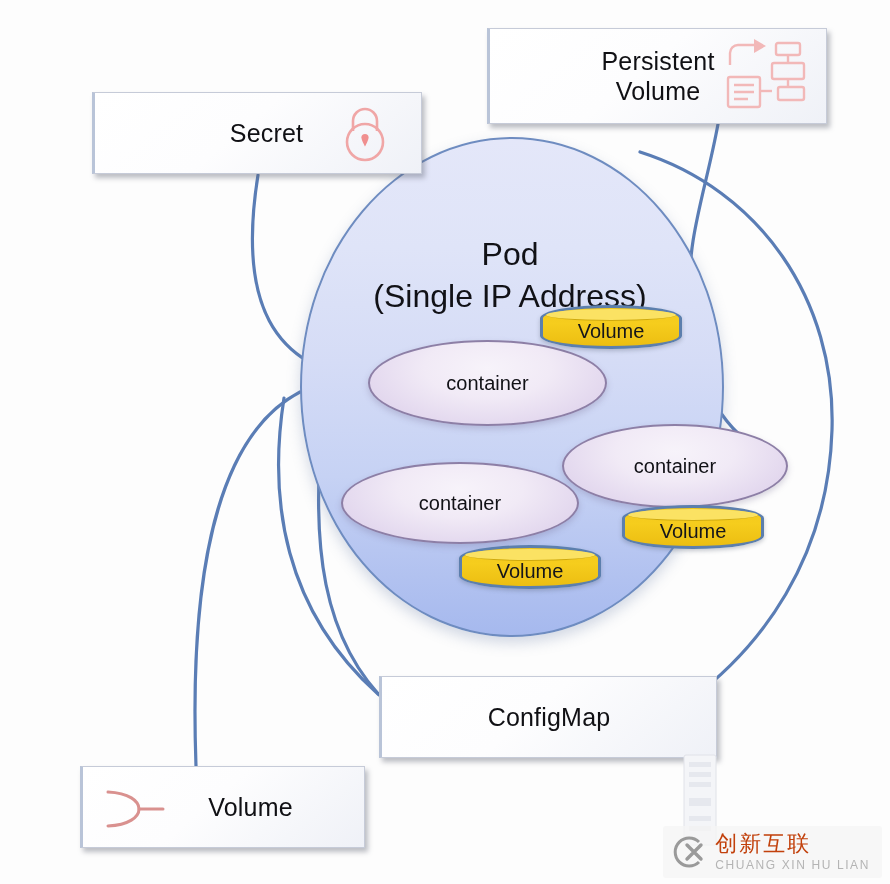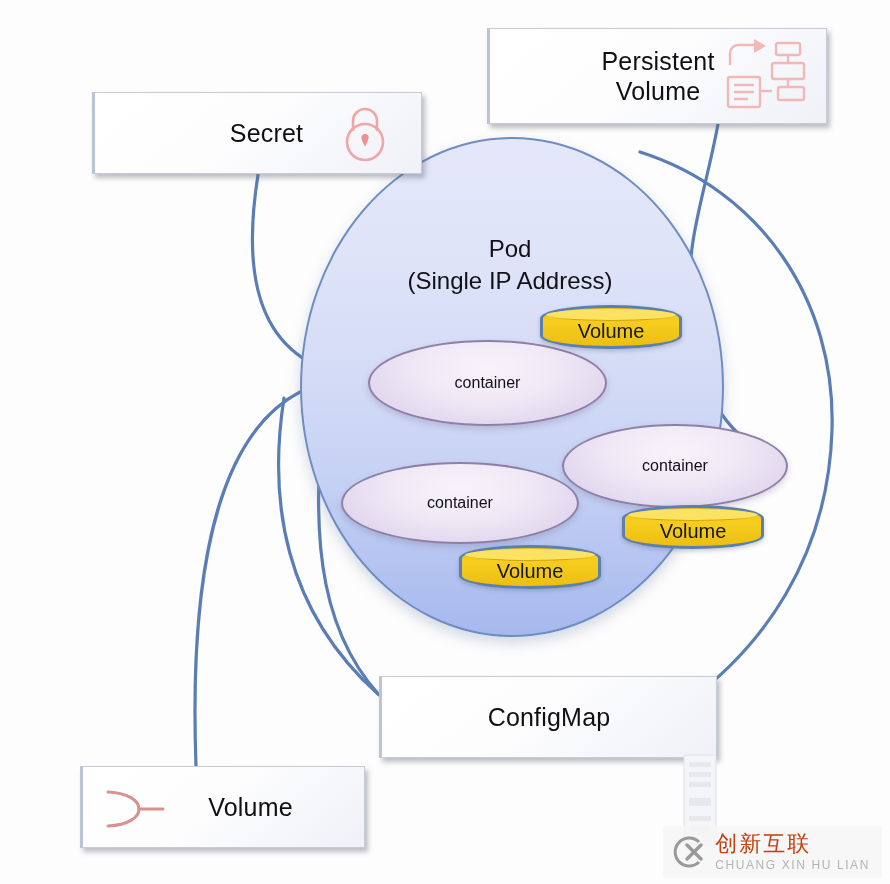--- a/index.html
+++ b/index.html
@@ -76,39 +76,39 @@
         #b2c2f0 88%,
         #a6b9ee 100%);
     border: 2px solid #6e8cc0;
     box-shadow: 0 6px 14px rgba(110,130,170,0.30);
   }
   #pod-title {
     position: absolute;
     left: 300px; top: 233px;
     width: 420px;
     text-align: center;
-    font-size: 24px;
+    font-size: 32px;
     line-height: 1.32;
     color: #111116;
     white-space: pre-line;
   }
 
   
   .container-ellipse {
     position: absolute;
     border-radius: 50%;
     background: radial-gradient(ellipse at 50% 32%,
         #f7f3fa 0%, #f1eaf6 38%, #e6dcf0 66%, #d9cbe8 100%);
     border: 2px solid #8d7fa6;
     box-shadow: 0 3px 6px rgba(110,100,140,0.28);
     display: flex;
     align-items: center;
     justify-content: center;
     color: #111116;
-    font-size: 16px;
+    font-size: 20px;
     text-align: center;
   }
   #container-1 { left: 368px; top: 340px; width: 235px; height: 82px; }
   #container-2 { left: 562px; top: 424px; width: 222px; height: 80px; }
   #container-3 { left: 341px; top: 462px; width: 234px; height: 78px; }
 
   
   .volume {
     position: absolute;
     width: 142px;

